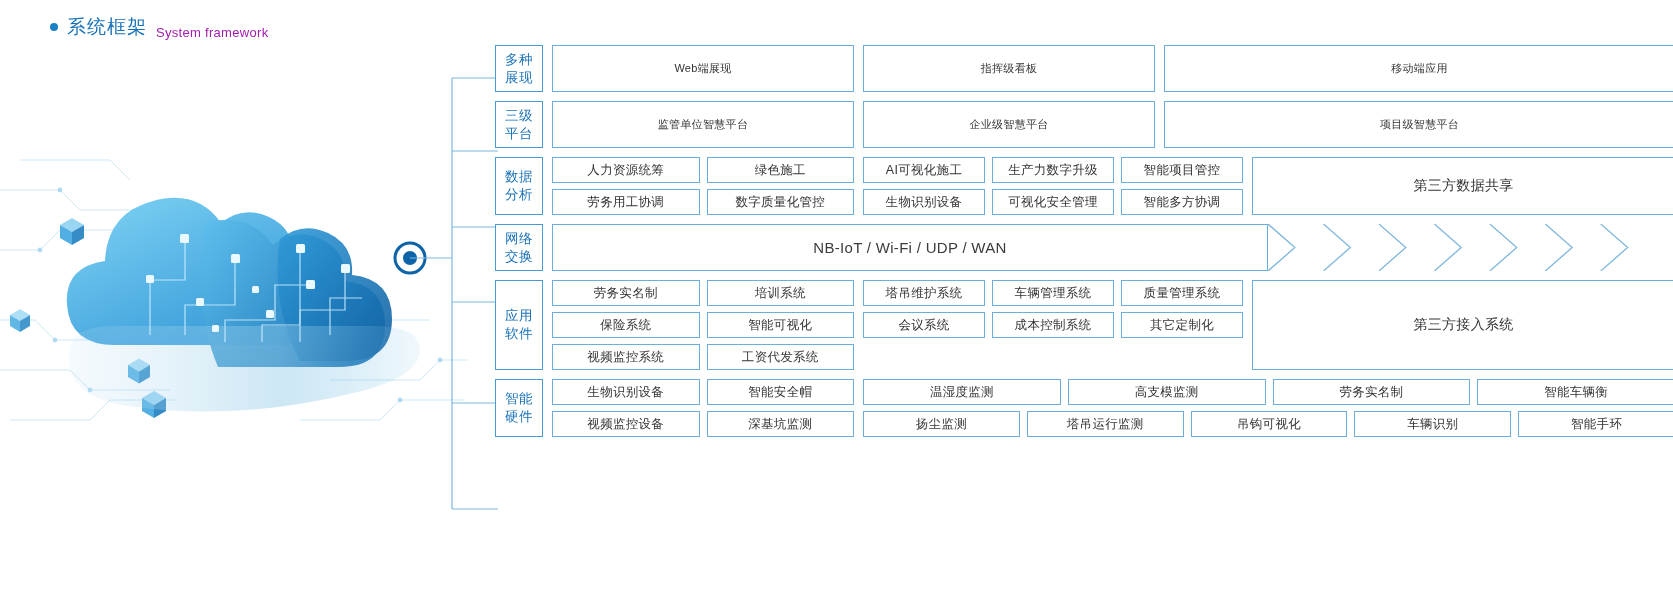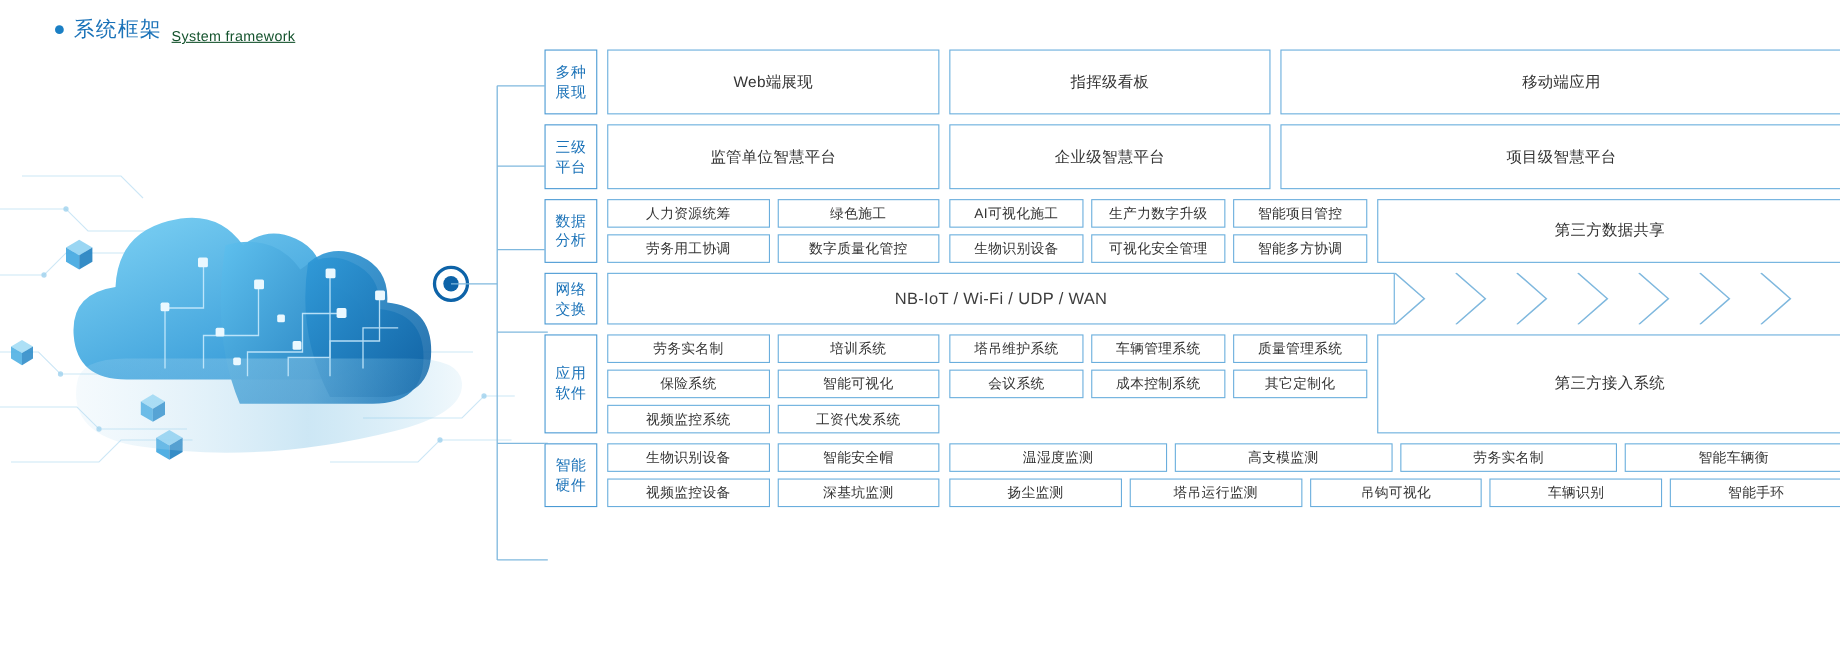--- a/index.html
+++ b/index.html
@@ -8,21 +8,21 @@
     background:#ffffff;
     font-family:"Liberation Sans","DejaVu Sans",sans-serif;
     overflow:hidden; position:relative;
   }
   #stage { position:absolute; inset:0; }
 
   
   .header { position:absolute; left:50px; top:14px; display:flex; align-items:flex-end; gap:9px; }
   .header .dot { width:8px; height:8px; border-radius:50%; background:#1a7fc4; align-self:center; margin-bottom:1px;}
   .header .cn { font-size:19px; color:#1a72b8; letter-spacing:1px; font-weight:400; }
-  .header .en { font-size:13px; color:#14532d; letter-spacing:.3px;text-decoration:underline; }
+  .header .en { font-size:13px; color:#a21caf; letter-spacing:.3px; }
 
   
   .cloud-art { position:absolute; left:0; top:120px; width:470px; height:320px; }
 
   
   .tree { position:absolute; left:410px; top:45px; width:95px; height:475px; }
 
   
   .rows { position:absolute; left:495px; top:45px; width:1180px; }
   .row { position:relative; display:flex; align-items:stretch; margin-bottom:9px; }
@@ -45,21 +45,21 @@
 
   .bx {
     border:1px solid #6aaedd;
     background:#ffffff;
     color:#333333;
     font-size:13px;
     display:flex; align-items:center; justify-content:center;
     text-align:center;
     letter-spacing:.3px;
   }
-  .bx.big { height:59px; font-size:14px; }
+  .bx.big { height:47px; font-size:11px; }
   .bx.sm  { height:26px; font-size:12.5px; }
   .bx.tall{ height:100%; font-size:14px; }
 
   
   .netbar {
     position:relative; height:47px; display:flex; align-items:center;
     border:1px solid #6aaedd; background:#fff; flex:0 0 716px;
   }
   .netbar .seg { flex:1; text-align:center; font-size:15px; color:#3c3c3c; letter-spacing:.3px; }
   .chevwrap { position:relative; flex:1; height:47px; margin-left:0px; }

